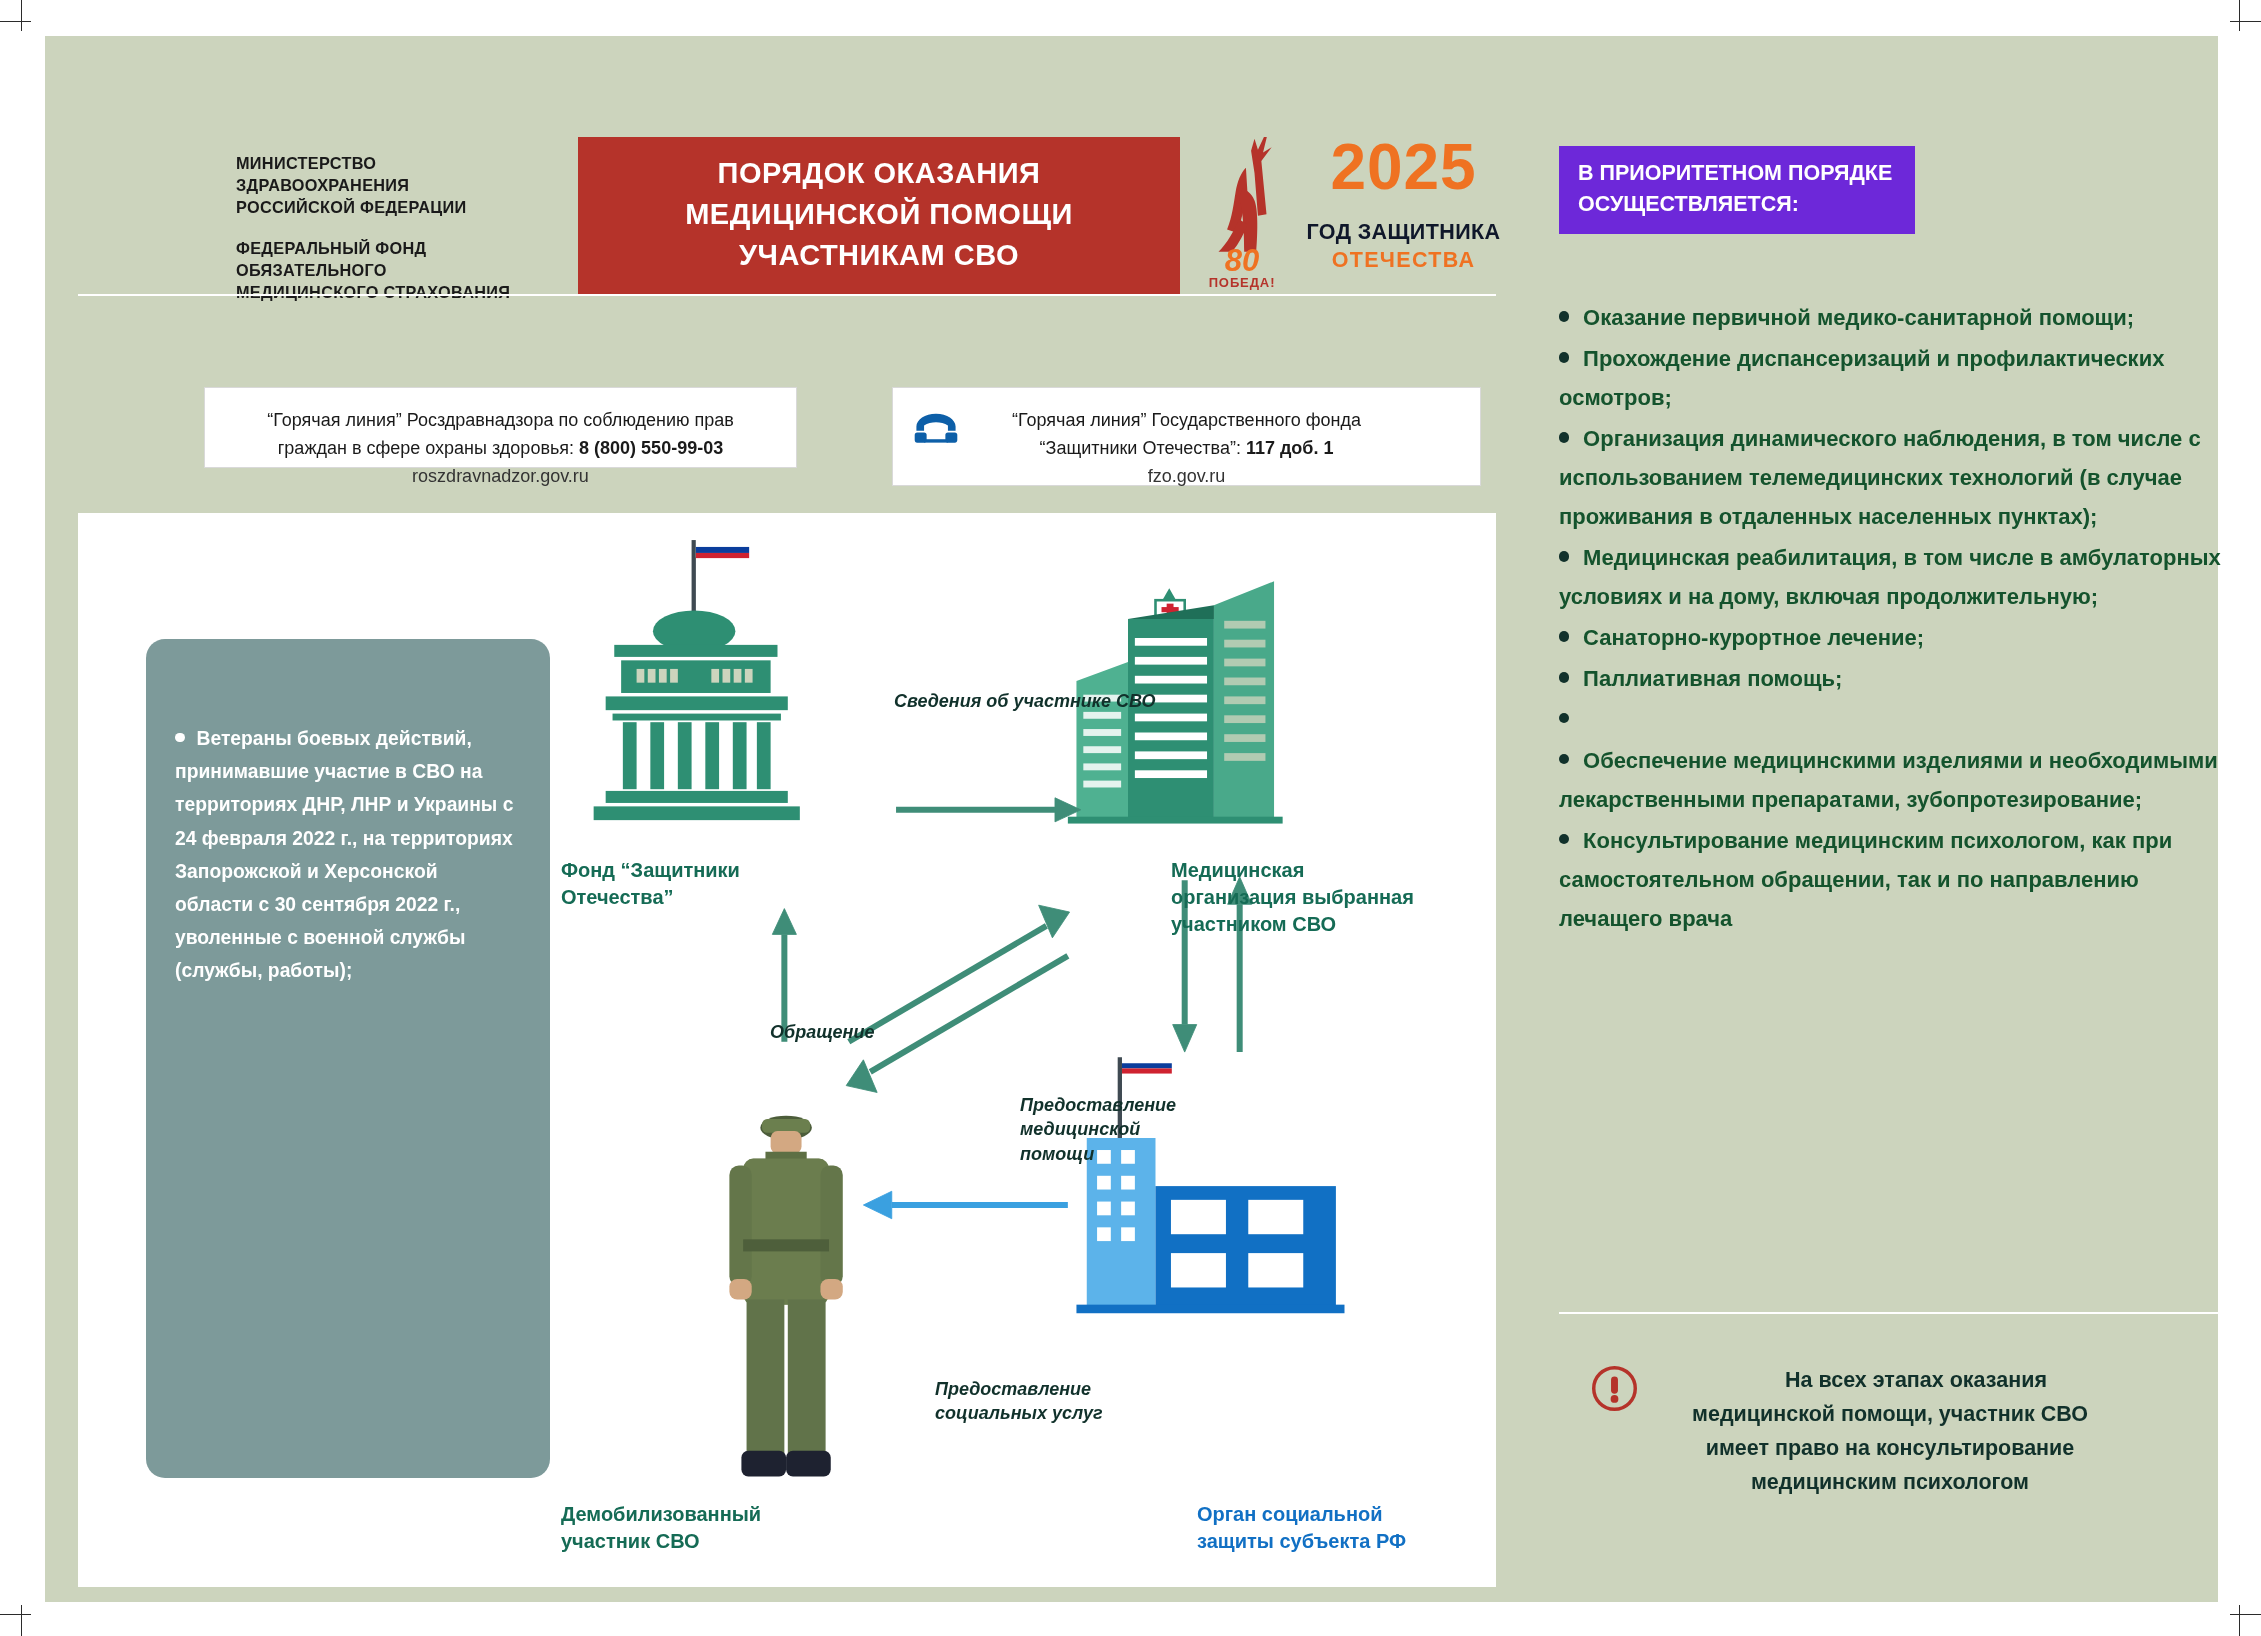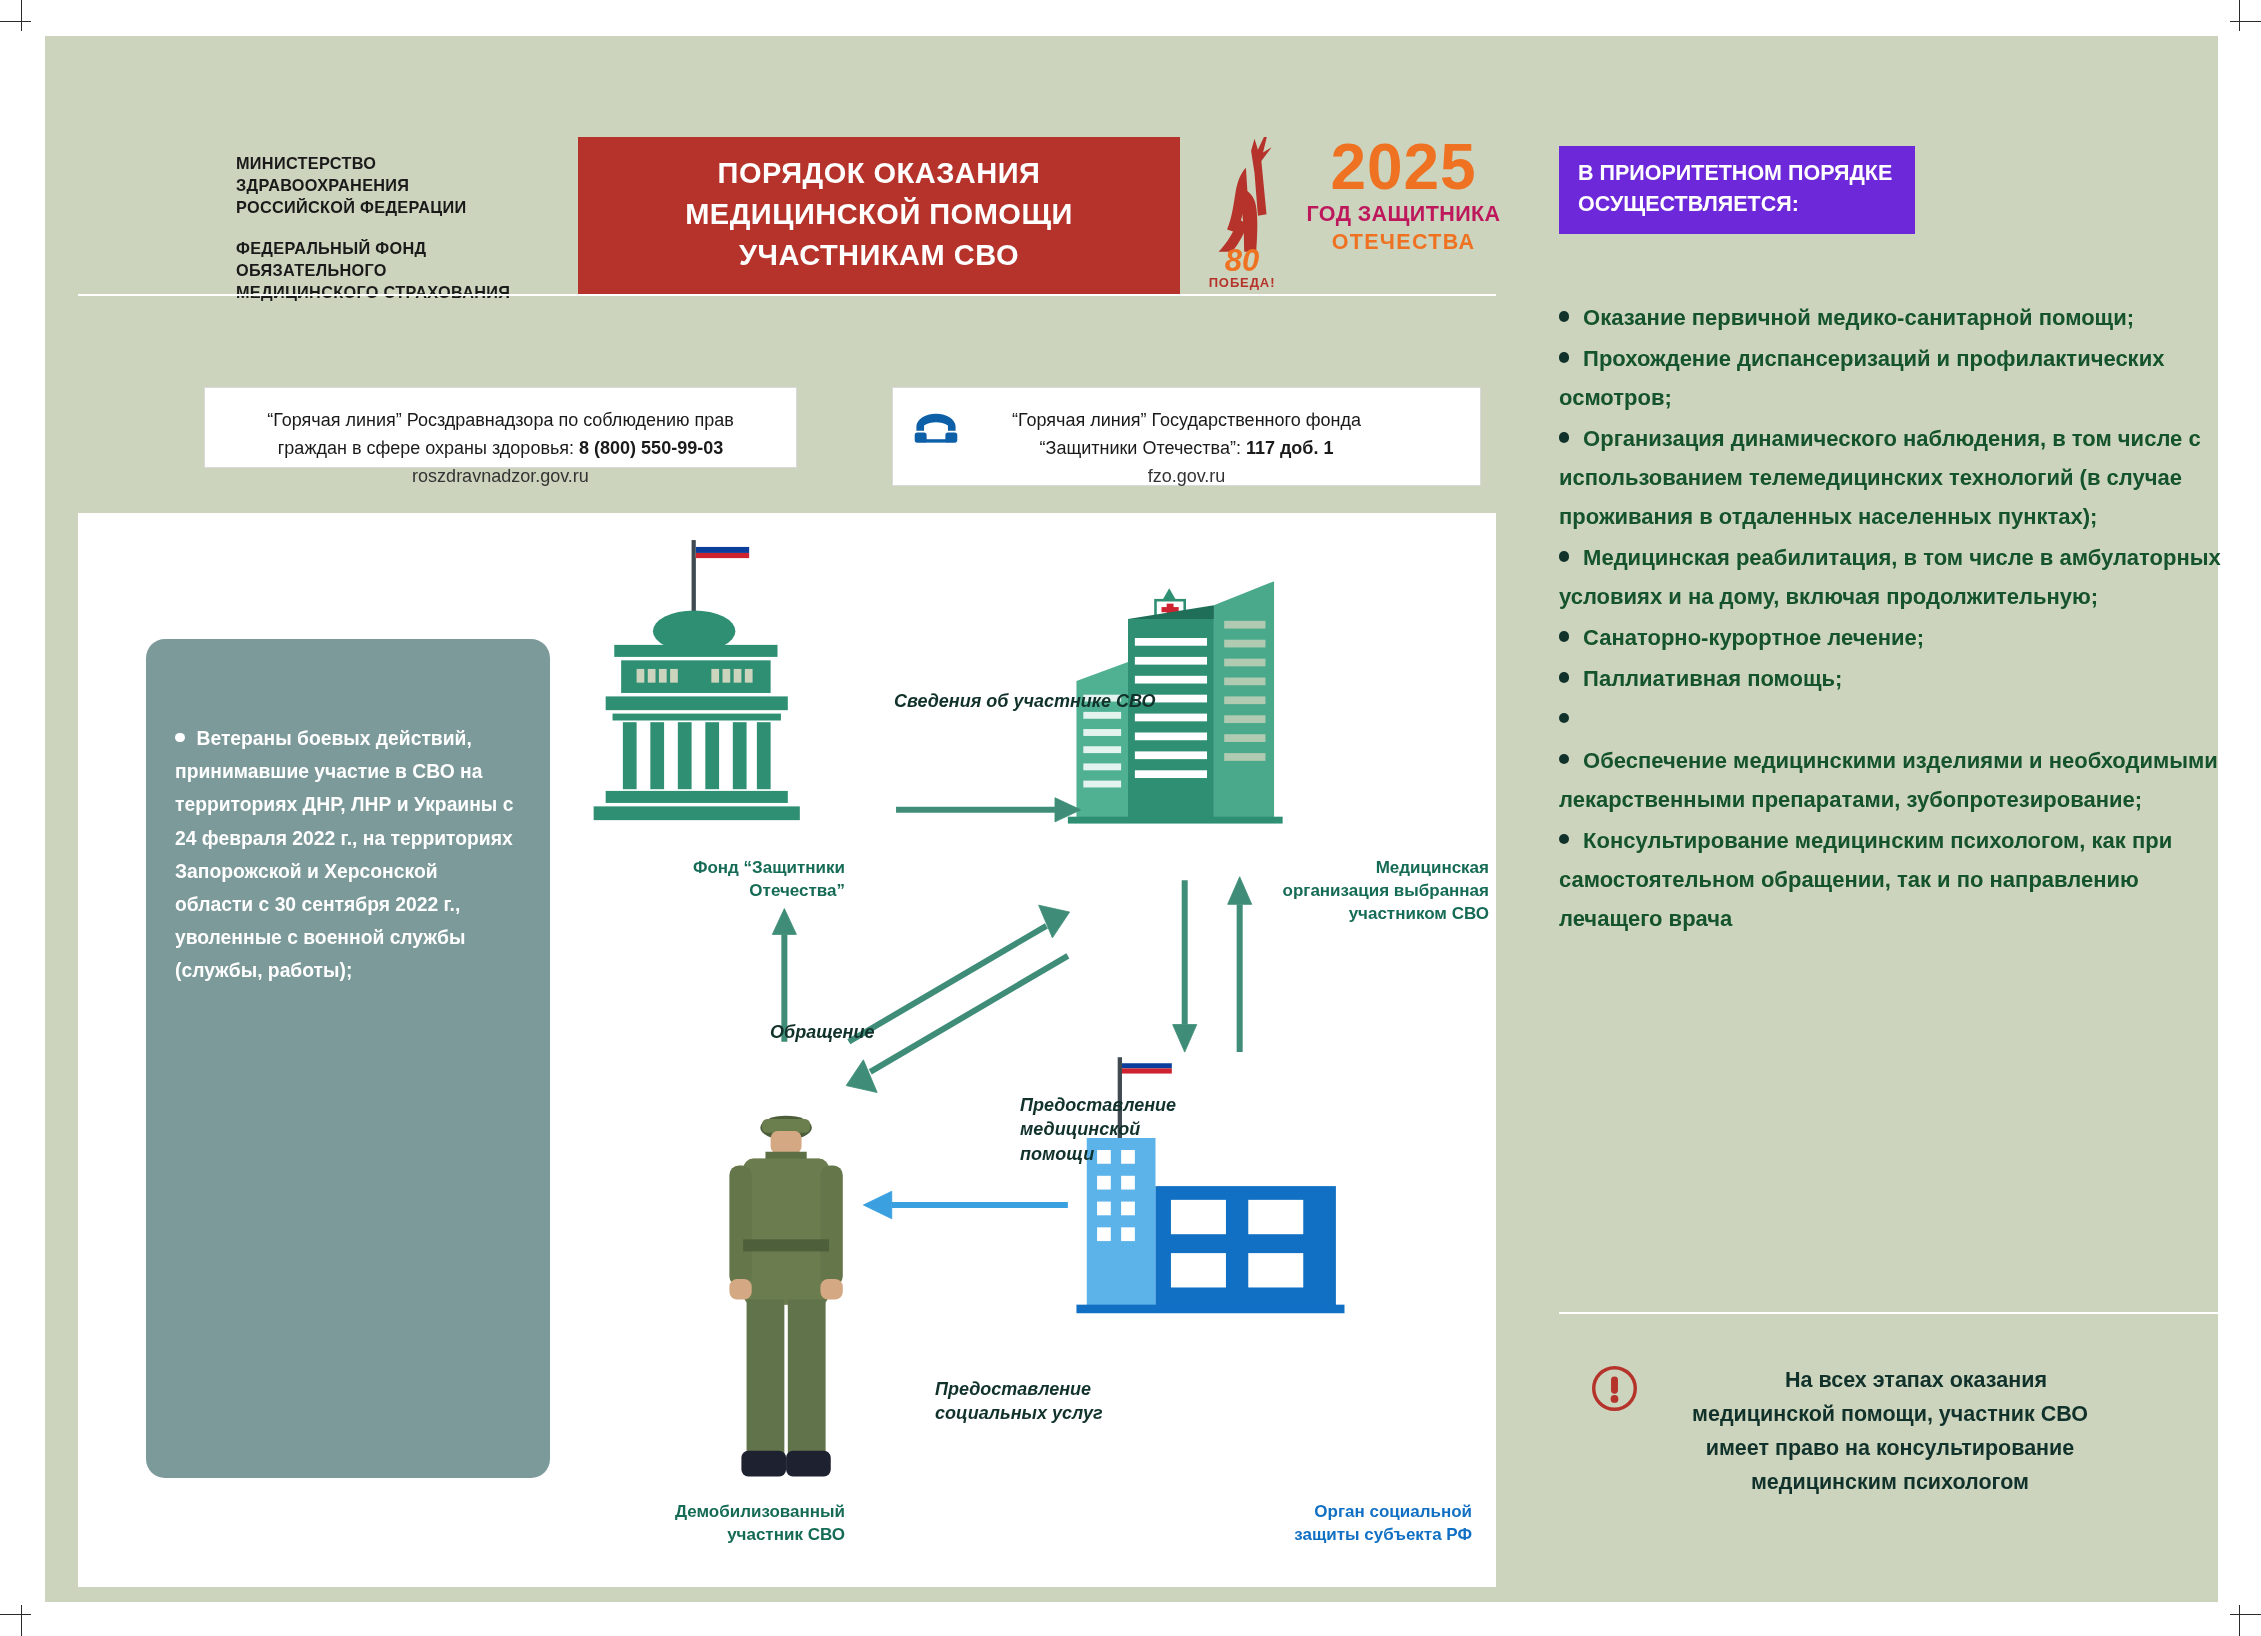--- a/index.html
+++ b/index.html
@@ -78,23 +78,23 @@
   .year-2025 {
     font-size: 64px;
     font-weight: bold;
     color: #ef7222;
     line-height: .95;
     letter-spacing: 0.9px;
   }
   .year-sub1 {
     font-size: 21.5px;
     font-weight: bold;
-    color: #be185d;
+    color: #0f172a;
     letter-spacing: 0.4px;
-    margin-top: 4px;
+    margin-top: 22px;
   }
   .year-sub2 {
     font-size: 21.5px;
     font-weight: bold;
     color: #ef7222;
     letter-spacing: 1.3px;
     margin-top: 3.4px;
   }
 
   .motherland {
@@ -193,22 +193,22 @@
     border-radius: 50%;
     background: #ffffff;
     margin-right: 12px;
     vertical-align: middle;
     position: relative;
     top: -2.6px;
   }
 
   .caption {
     position: absolute;
-    text-align: right;
-    font-size: 17px;
+    text-align: left;
+    font-size: 20px;
     font-weight: bold;
     color: #156b55;
     line-height: 1.35;
   }
   .caption.blue { color: #1170c4; }
   .cap-fund { left: 516px; top: 821px; width: 284px; }
   .cap-med  { left: 1126px; top: 821px; width: 318px; }
   .cap-soc  { left: 1152px; top: 1465px; width: 275px; }
   .cap-sold { left: 516px; top: 1465px; width: 284px; }
 

